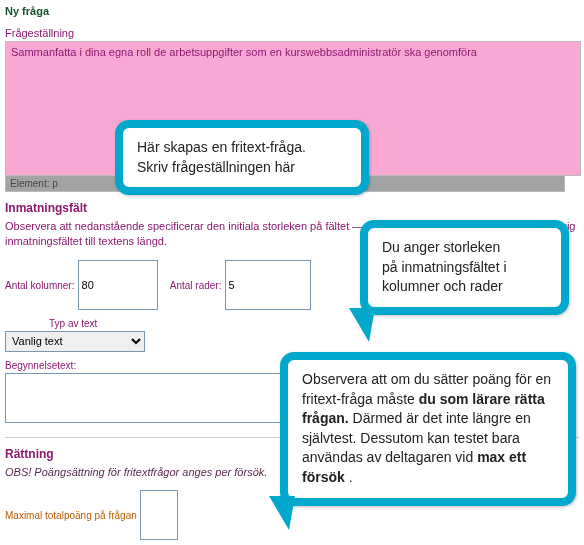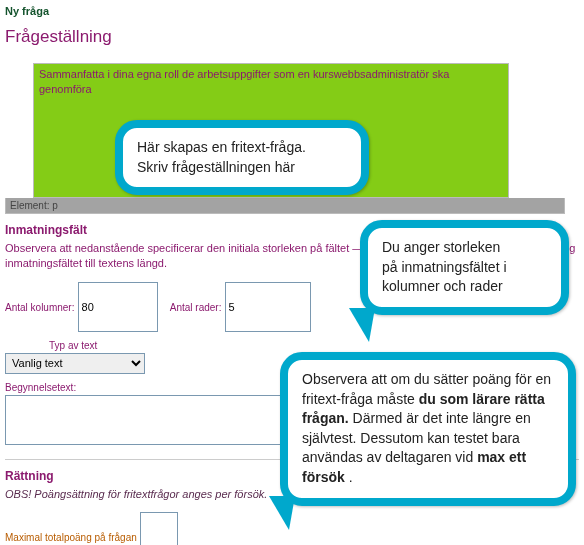--- a/index.html
+++ b/index.html
@@ -13,35 +13,34 @@
     position: relative;
   }
   h2.page-title {
     font-size: 11px;
     font-weight: bold;
     color: #14532d;
     margin: 0 0 10px 0;
   }
   .section-label {
     color: #8b1a6e;
-    font-size: 17px;
-    margin-bottom: 16px;
+    font-size: 11px;
+    margin-bottom: 2px;
   }
   .editor-box {
     border: 1px solid #bbb;
-    background: #84cc16;
-    width: 476px;
+    background: #f9a8d4;
+    width: 576px;
     height: 135px;
     padding: 3px 5px;
     font-size: 11px;
     color: #8b1a6e;
     line-height: 1.4;
     box-sizing: border-box;
     position: relative;
-    margin-left: 28px;
   }
   .editor-footer {
     border: 1px solid #bbb;
     border-top: none;
     background: #a3a3a3;
     width: 560px;
     font-size: 10px;
     padding: 2px 4px;
     box-sizing: border-box;
     color: #444;
@@ -94,21 +93,21 @@
   .wide-input {
     width: 430px;
   }
   .micro-input { width: 30px; }
 
   
   .callout {
     position: absolute;
     background: #fff;
     border: 8px solid #00a8cc;
-    border-radius: 22px;
+    border-radius: 14px;
     padding: 10px 14px;
     font-family: Arial, Helvetica, sans-serif;
     font-size: 14px;
     color: #222;
     line-height: 1.4;
     box-shadow: 1px 1px 3px rgba(0,0,0,0.25);
     z-index: 10;
   }
   
   .arrow-dl {

